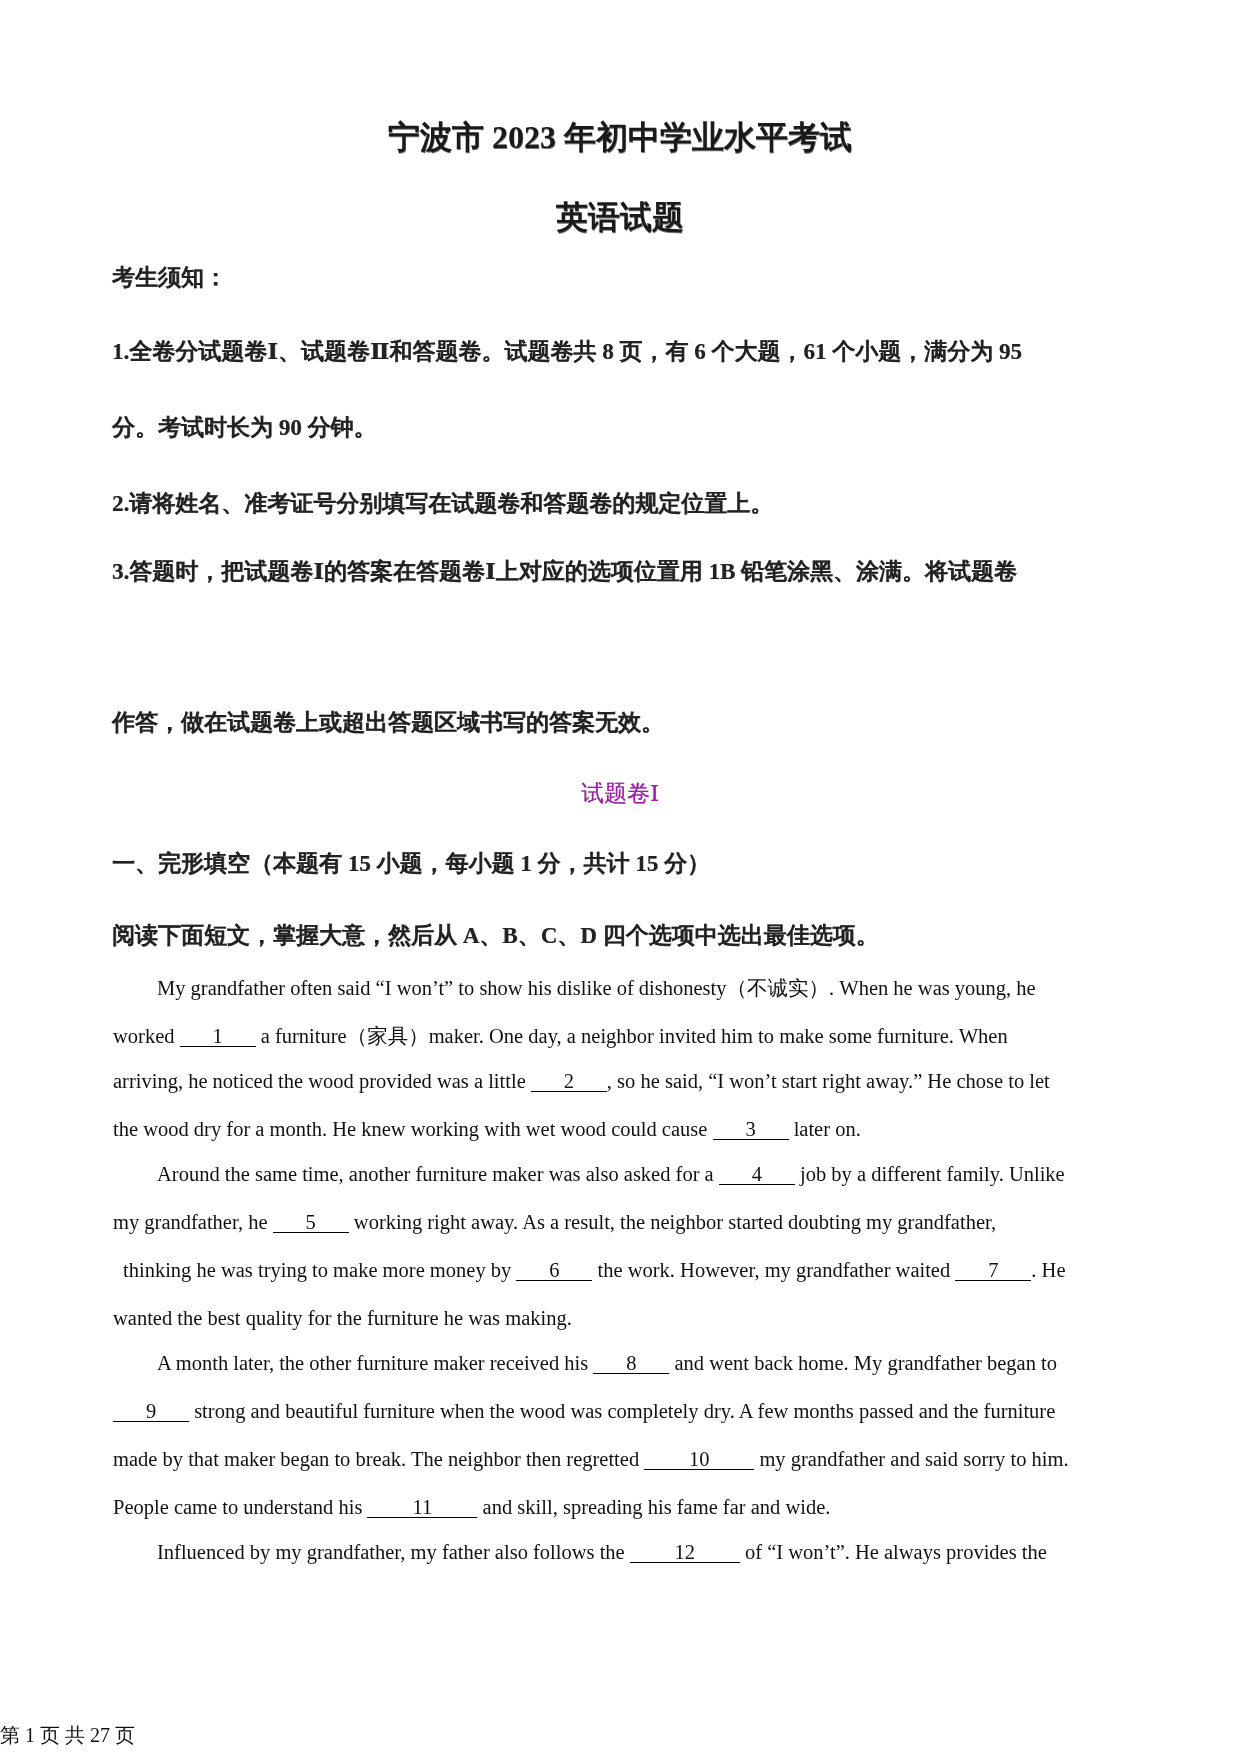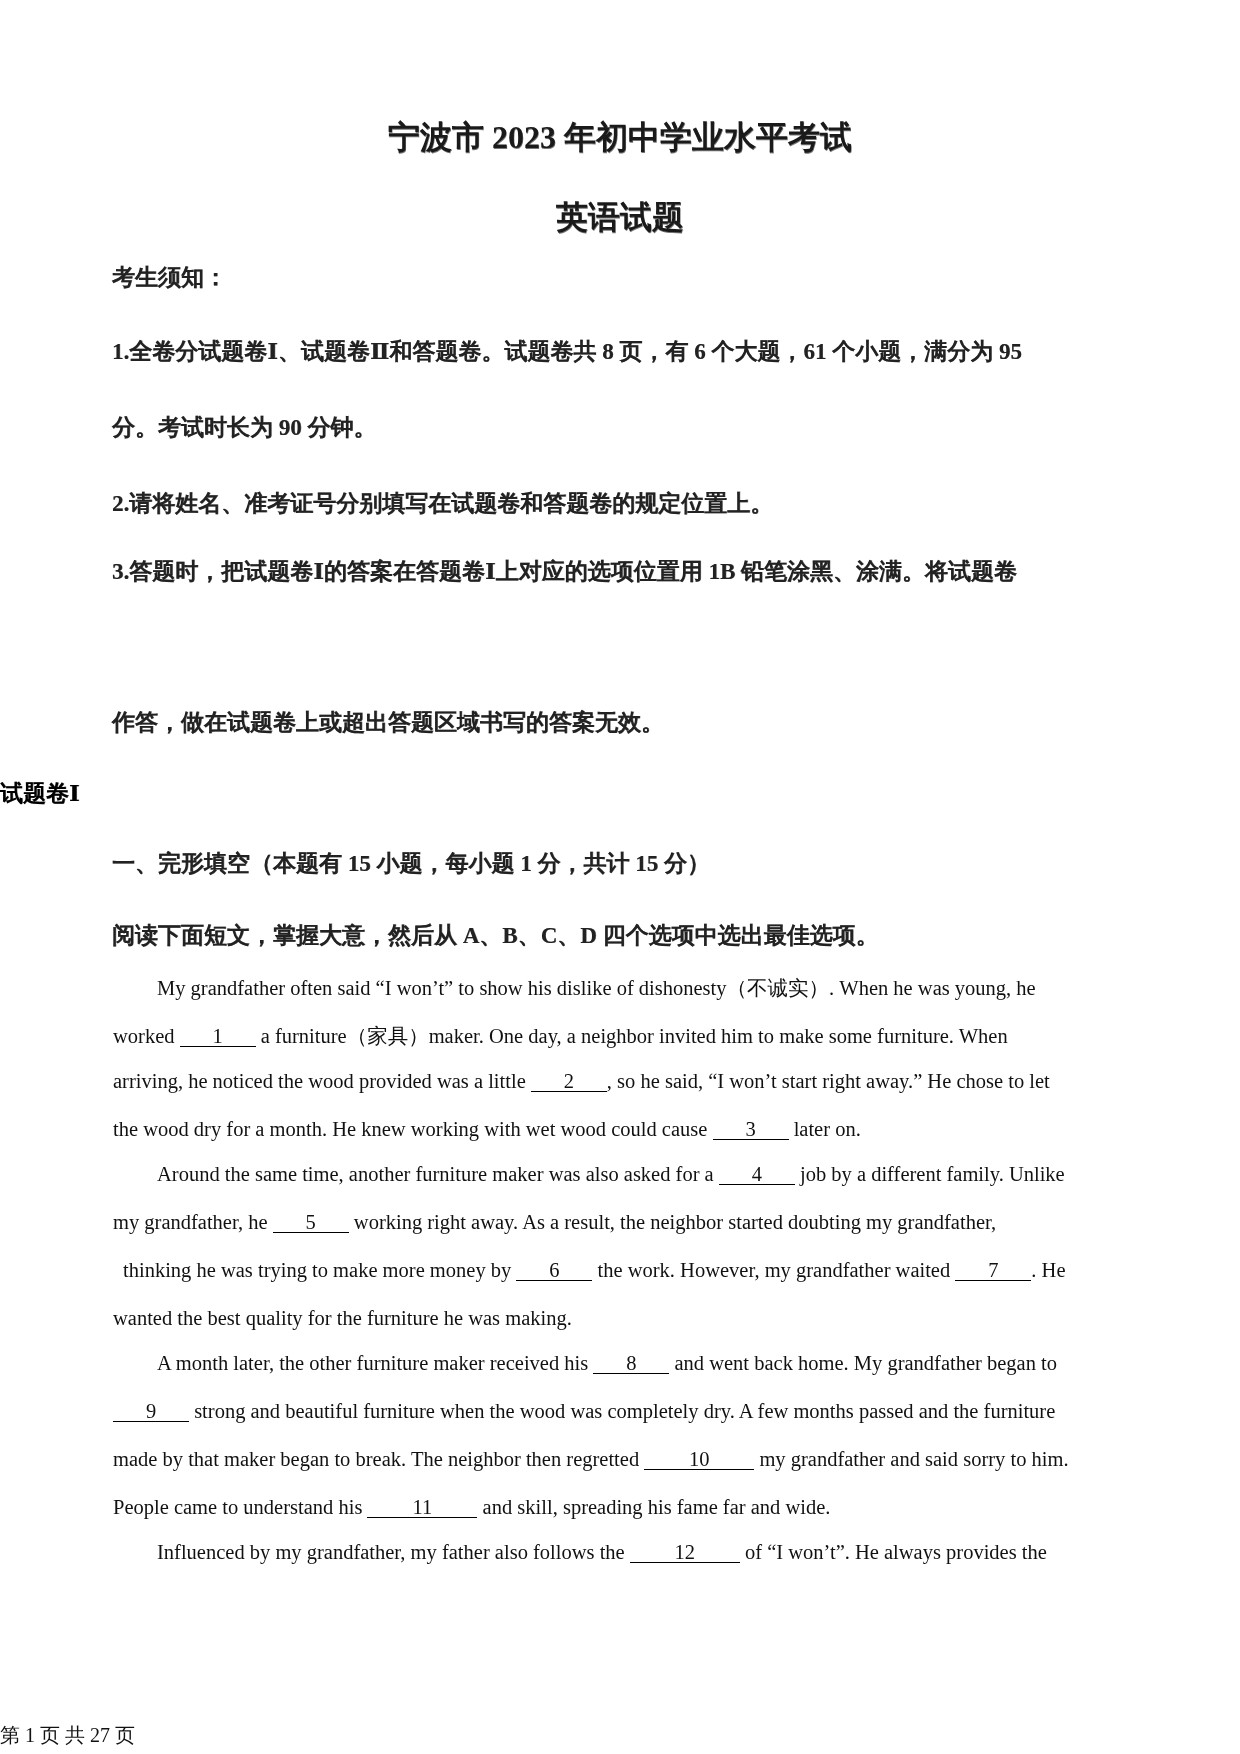--- a/index.html
+++ b/index.html
@@ -40,23 +40,24 @@
       font-weight: bold;
       font-size: 23px;
       color: #222;
       text-shadow: 0.4px 0.4px 0 #888;
       white-space: nowrap;
     }
     .center-bold {
       position: absolute;
       left: 0;
       width: 1240px;
-      font-weight: bold;
+      text-align: center;
+      font-weight: normal;
       font-size: 23px;
-      color: #000000;
+      color: #a21caf;
       text-shadow: 0.4px 0.4px 0 #888;
     }
     .para-line {
       position: absolute;
       left: 113px;
       font-size: 20.5px;
       white-space: nowrap;
       color: #111;
     }
     .indent { left: 157px; }

